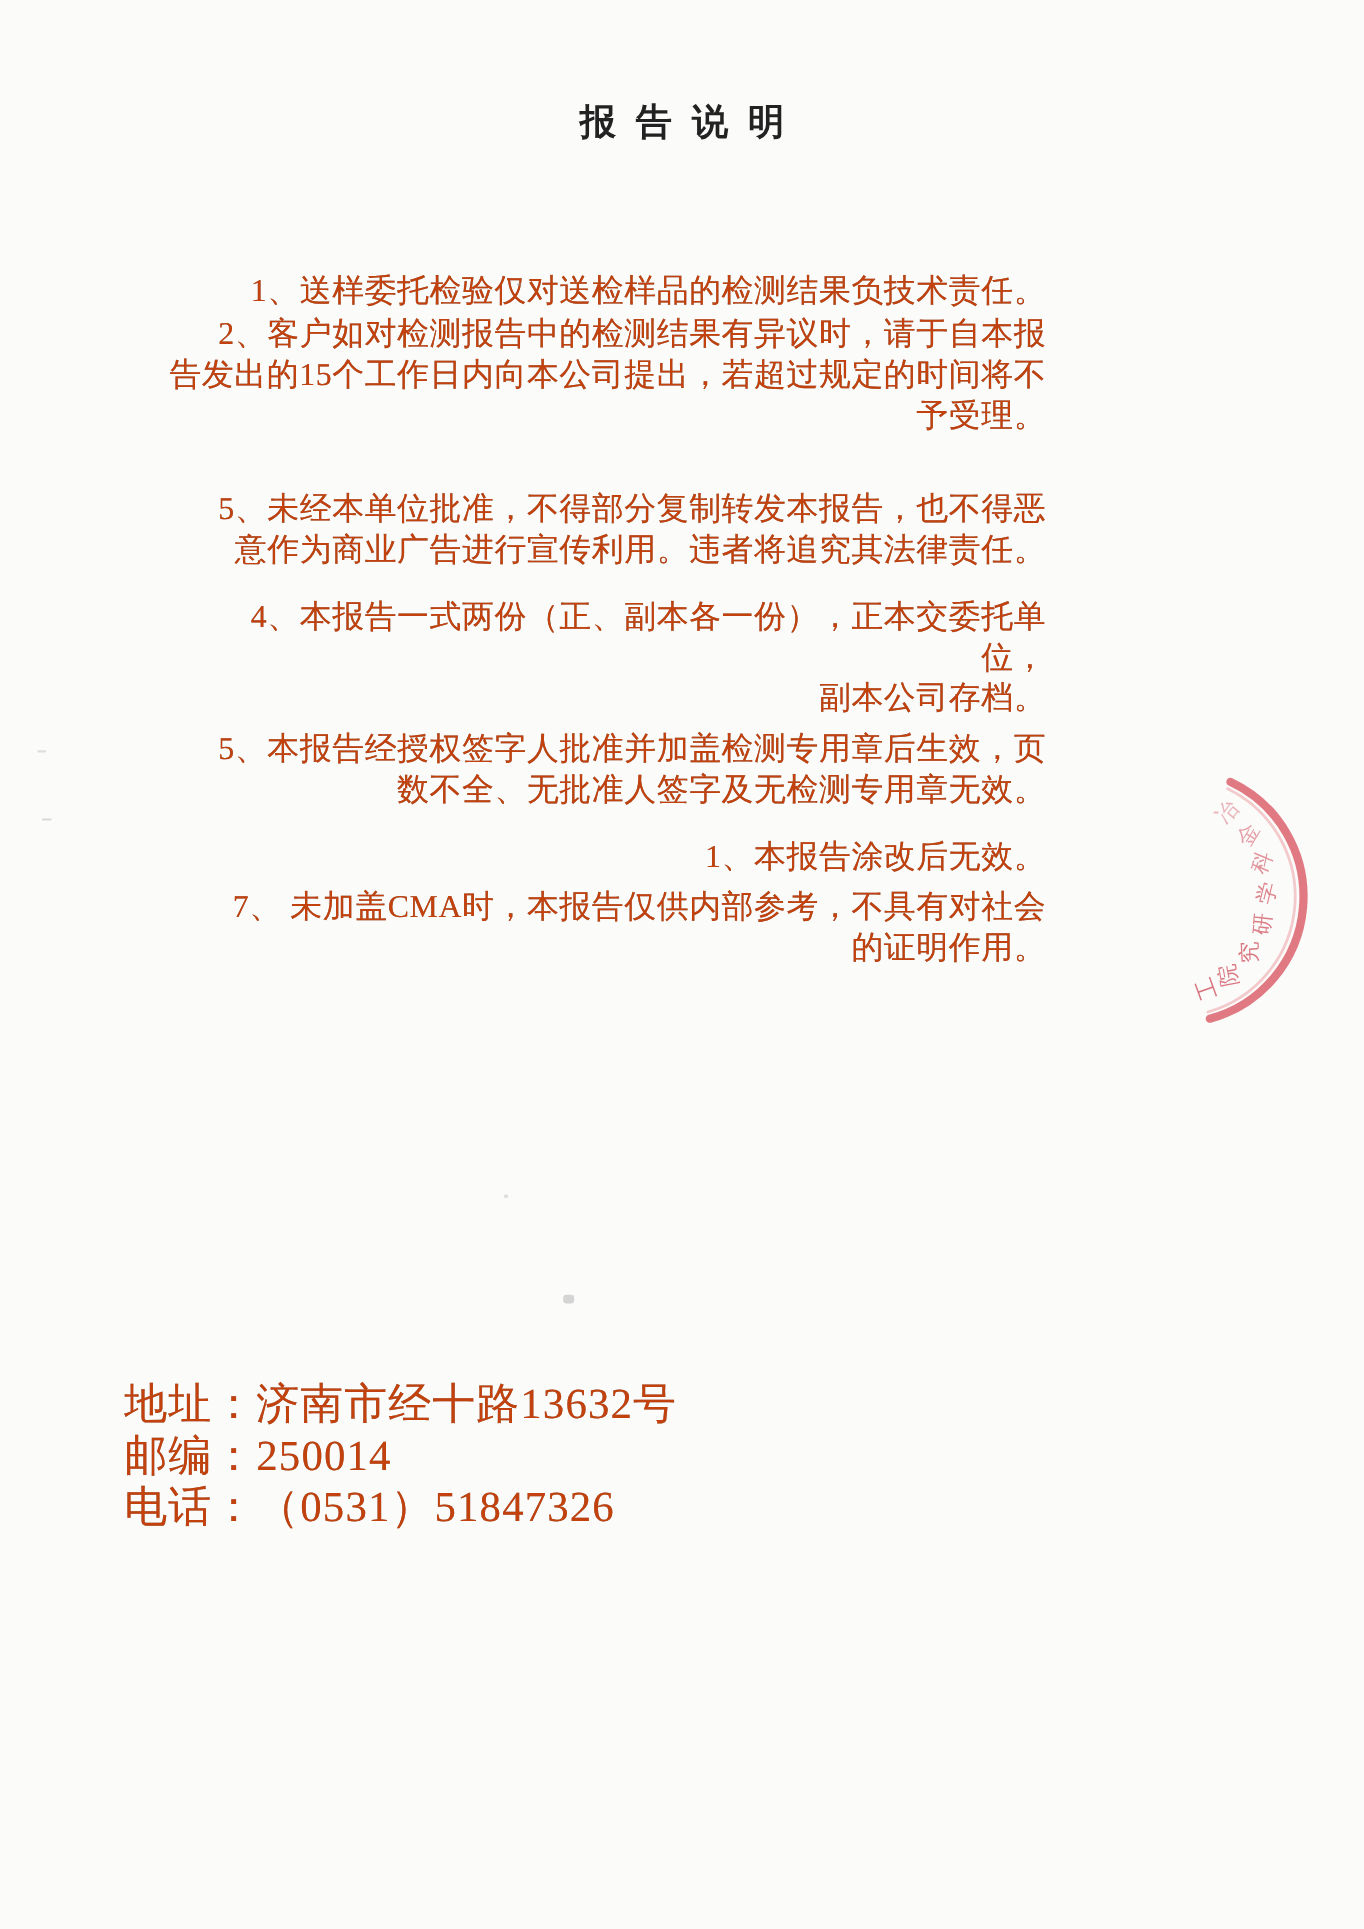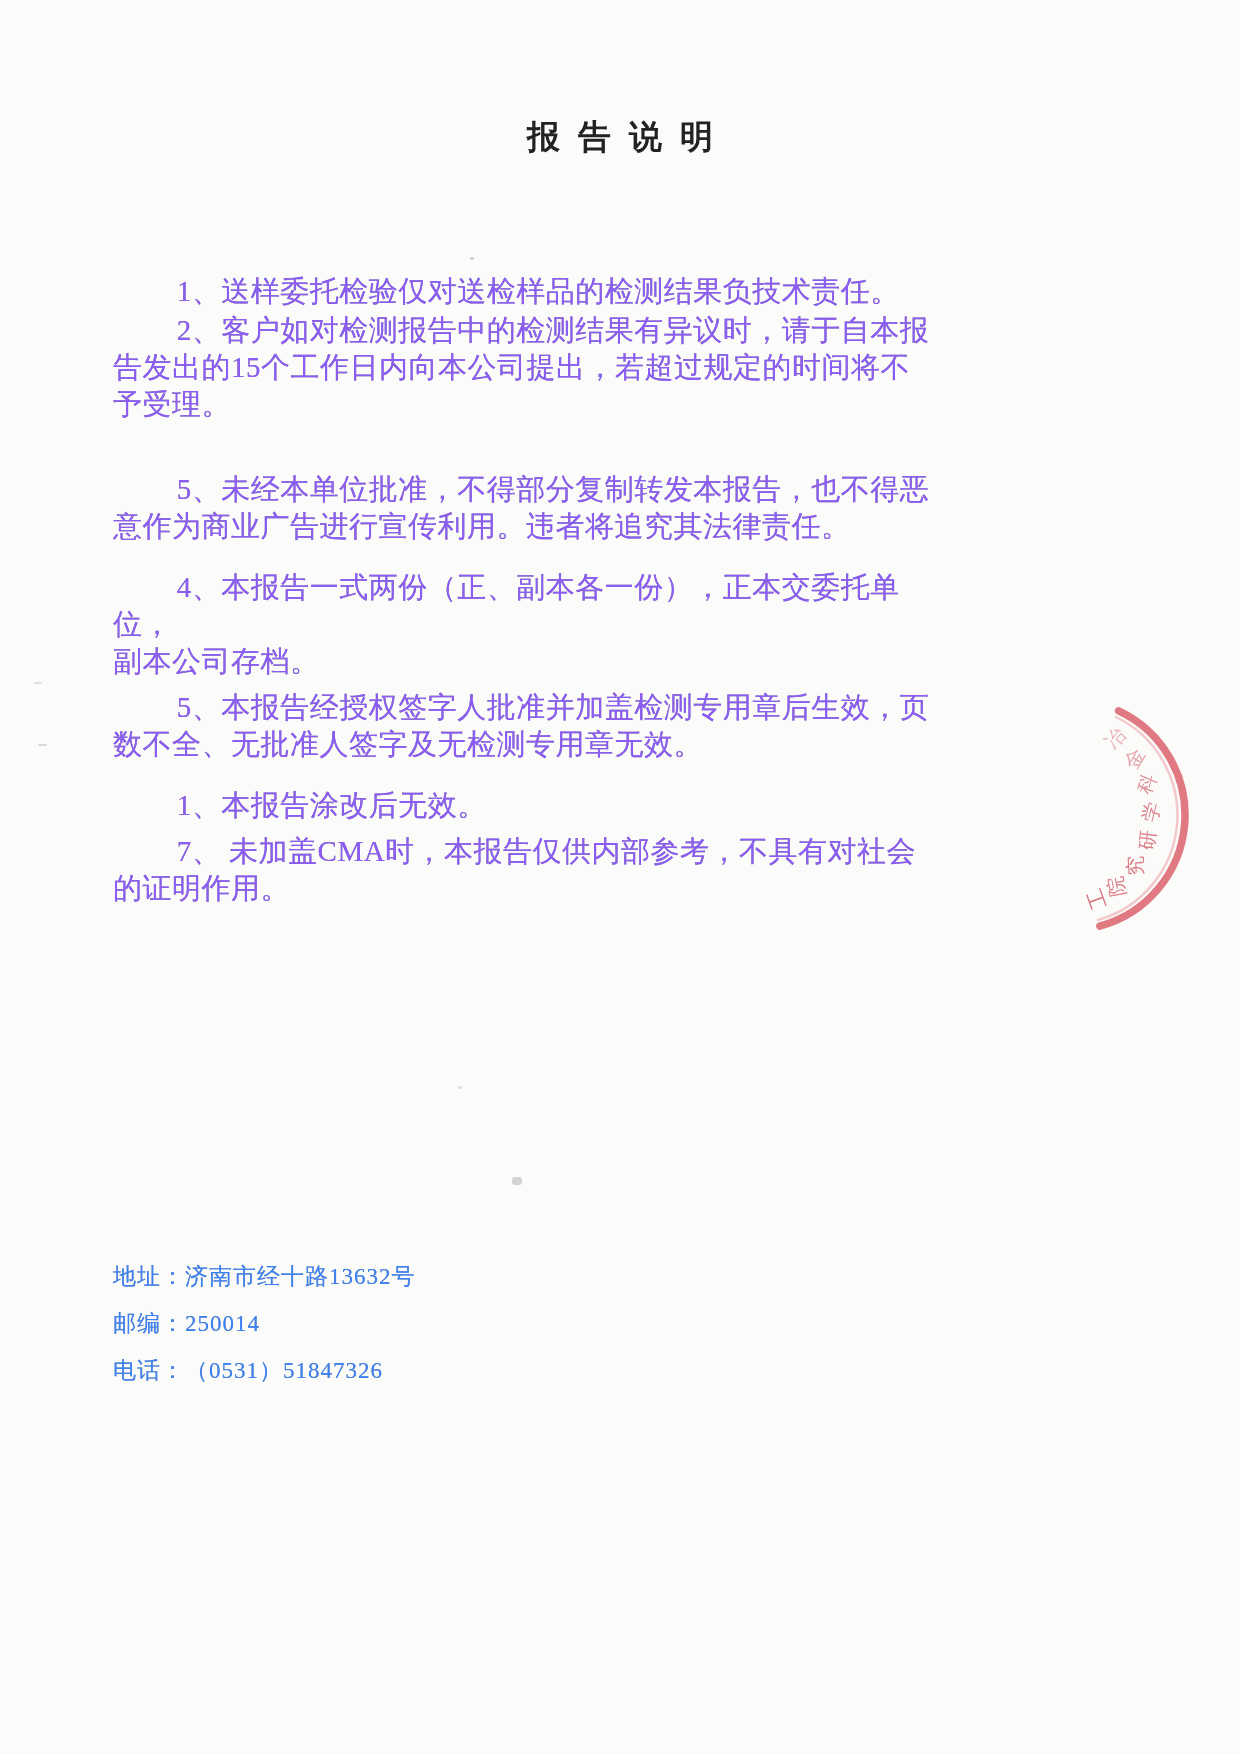--- a/index.html
+++ b/index.html
@@ -10,52 +10,53 @@
     color:#1e1e1e;
     position:relative;
     overflow:hidden;
   }
   .page{
     position:relative;
     width:1240px;height:1754px;
   }
   .doc-title{
     margin:0;
-    padding-top:115px;
+    padding-top:89px;
     text-align:center;
     font-size:33px;
     font-weight:600;
     letter-spacing:18px;
     text-indent:18px; 
     color:#222;
   }
   .notes{
     margin:113px auto 0 113px;
     width:838px;
   }
   .note{
     margin:0;
     font-size:29px;
     line-height:37px;
     letter-spacing:0.5px;
     white-space:pre-line;
     text-indent:2.2em;
-    color:#8b5cf6;
+    color:#c2410c;
     text-shadow:0 0 0.5px rgba(40,40,40,.55);
+    text-align:right;
   }
   .note.gap-s{margin-bottom:2px;}
   .note.gap-m{margin-bottom:9px;margin-top:24px;}
   .note.gap-l{margin-bottom:48px;}
   .footer{
     position:absolute;
     left:113px;top:1253px;
-    font-size:23px;
+    font-size:39px;
     line-height:47px;
     letter-spacing:1px;
-    color:#3b82f6;
+    color:#c2410c;
     text-shadow:0 0 0.5px rgba(40,40,40,.5);
   }
   .footer div{white-space:pre;}
   .stamp{
     position:absolute;
     left:920px;top:665px;
     width:300px;height:300px;
     pointer-events:none;
   }
   .stamp text{

